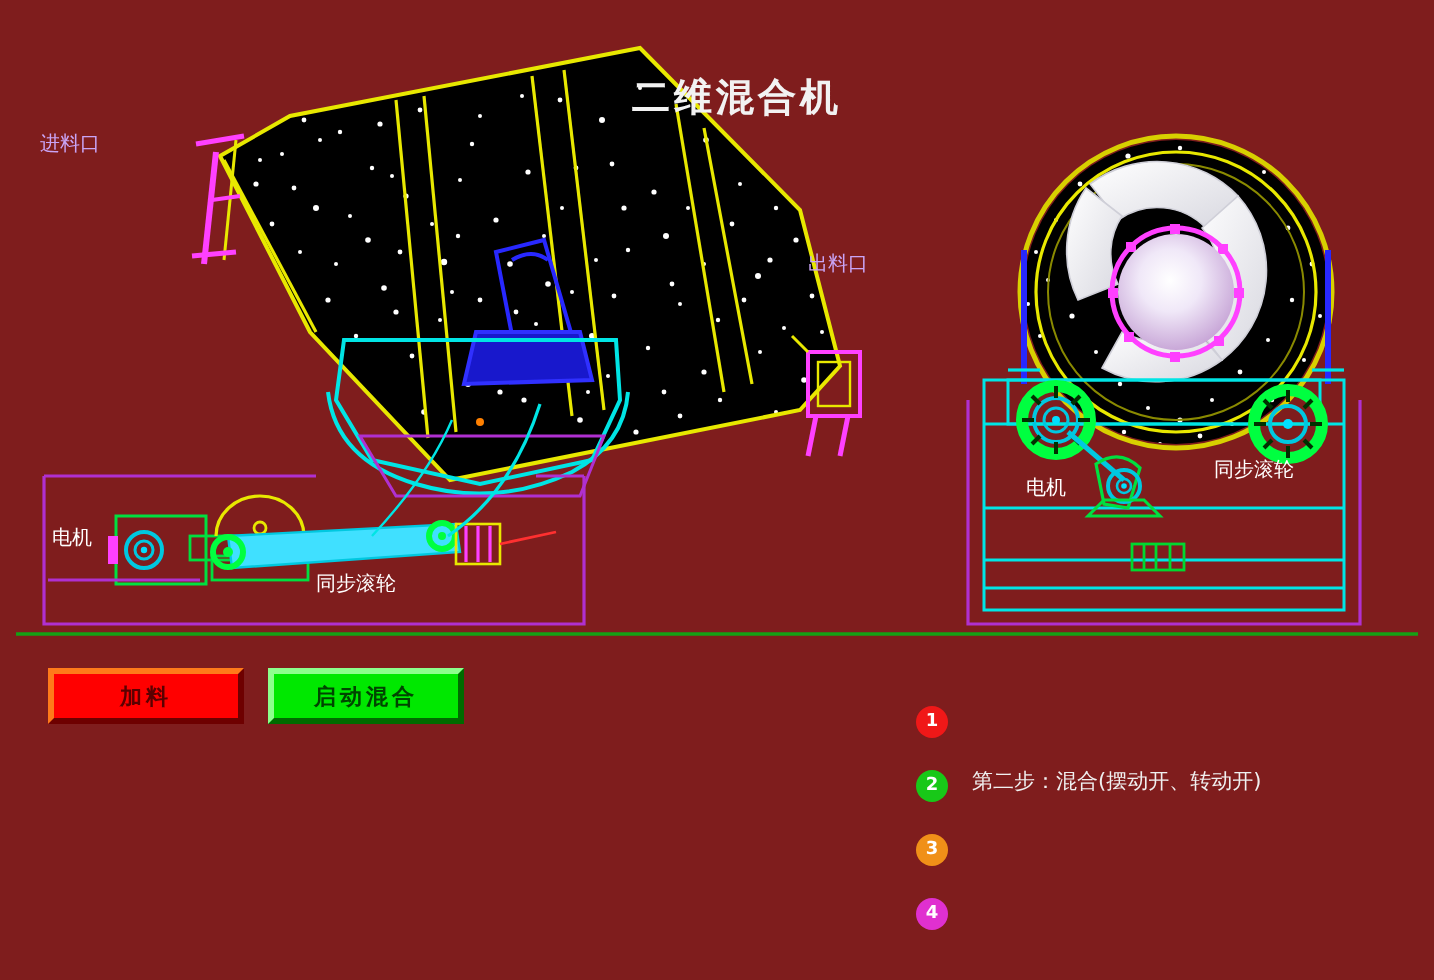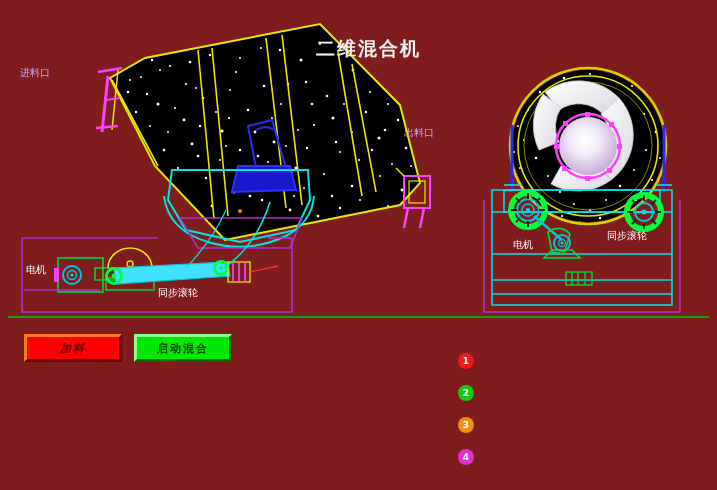--- a/index.html
+++ b/index.html
@@ -434,30 +434,31 @@
   </div>
 
   <div class="lbl lbl-vio" style="left:20px;top:68px;">进料口</div>
   <div class="lbl lbl-vio" style="left:404px;top:128px;">出料口</div>
   <div class="lbl lbl-wht" style="left:26px;top:265px;">电机</div>
   <div class="lbl lbl-wht" style="left:158px;top:288px;">同步滚轮</div>
   <div class="lbl lbl-wht" style="left:513px;top:240px;">电机</div>
   <div class="lbl lbl-wht" style="left:607px;top:231px;">同步滚轮</div>
 
   <div class="btnbar">
-    <button class="btn red" style="left:24px;font-style:italic;">加料</button>
+    <button class="btn red" style="left:24px;">加料</button>
     <button class="btn green" style="left:134px;">启动混合</button>
   </div>
 
   <div class="steps">
     <div class="step">
       <span class="num" style="background:#f01818;">1</span>
     </div>
     <div class="step">
       <span class="num" style="background:#18c818;">2</span>
+      <span class="stxt">第二步：混合(摆动开、转动开)</span>
     </div>
     <div class="step">
       <span class="num" style="background:#f09018;">3</span>
     </div>
     <div class="step">
       <span class="num" style="background:#e030d0;">4</span>
     </div>
   </div>
 
 </div>

